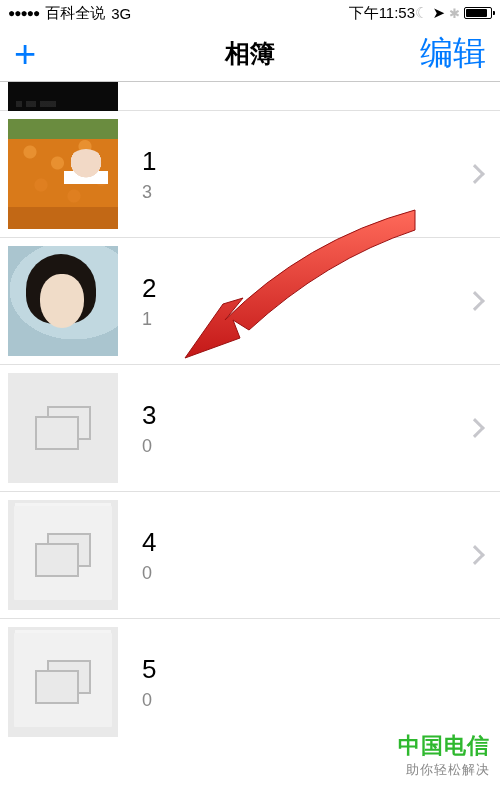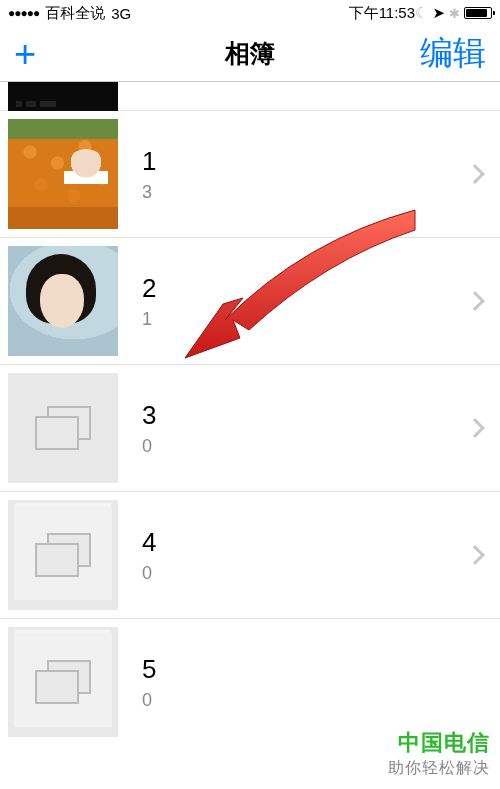--- a/index.html
+++ b/index.html
@@ -35,21 +35,21 @@
 .thumb-empty.multi:before{content:"";position:absolute;inset:6px 6px auto 6px;height:94px;background:#f1f1f1;border-radius:1px;box-shadow:0 -4px 0 -1px #f4f4f4}
 .thumb.flowers{background:linear-gradient(180deg,#6a8c3f 0 18%,#d97a1a 18% 80%,#c26815 80%)}
 .thumb.flowers:before{content:"";position:absolute;inset:0;background:radial-gradient(circle at 20% 30%,#e89030 6px,transparent 7px),radial-gradient(circle at 45% 40%,#e89030 6px,transparent 7px),radial-gradient(circle at 70% 25%,#e89030 6px,transparent 7px),radial-gradient(circle at 30% 60%,#df7f20 6px,transparent 7px),radial-gradient(circle at 60% 70%,#df7f20 6px,transparent 7px),radial-gradient(circle at 85% 55%,#df7f20 6px,transparent 7px)}
 .thumb.flowers:after{content:"";position:absolute;right:10px;top:30px;width:44px;height:44px;background:radial-gradient(circle at 50% 30%,#f2d9c6 40%,transparent 41%),linear-gradient(180deg,transparent 50%,#fff 50% 80%,transparent 80%);border-radius:50% 50% 10% 10%}
 .thumb.portrait{background:radial-gradient(ellipse 130% 100% at 60% 40%,#c1d8e0 0 45%,#aac5cf 45%)}
 .thumb.portrait:before{content:"";position:absolute;left:18px;top:8px;width:70px;height:70px;background:#1a1410;border-radius:50% 50% 40% 40%}
 .thumb.portrait:after{content:"";position:absolute;left:32px;top:28px;width:44px;height:54px;background:#f0dcc8;border-radius:46% 46% 50% 50%}
 .arrow-overlay{position:absolute;left:165px;top:200px;pointer-events:none;z-index:5}
 .watermark{position:absolute;right:10px;bottom:10px;text-align:right;z-index:6}
 .watermark-main{font-size:22px;font-weight:700;color:#2eb82e;letter-spacing:1px}
-.watermark-sub{font-size:16px;color:#888;letter-spacing:1px}
+.watermark-sub{font-size:13px;color:#888;letter-spacing:1px}
 </style>
 </head>
 <body>
 
 <div class="status-bar">
   <div class="status-left">
     <span class="dots">●●●●●</span>
     <span>百科全说</span>
     <span>3G</span>
   </div>

